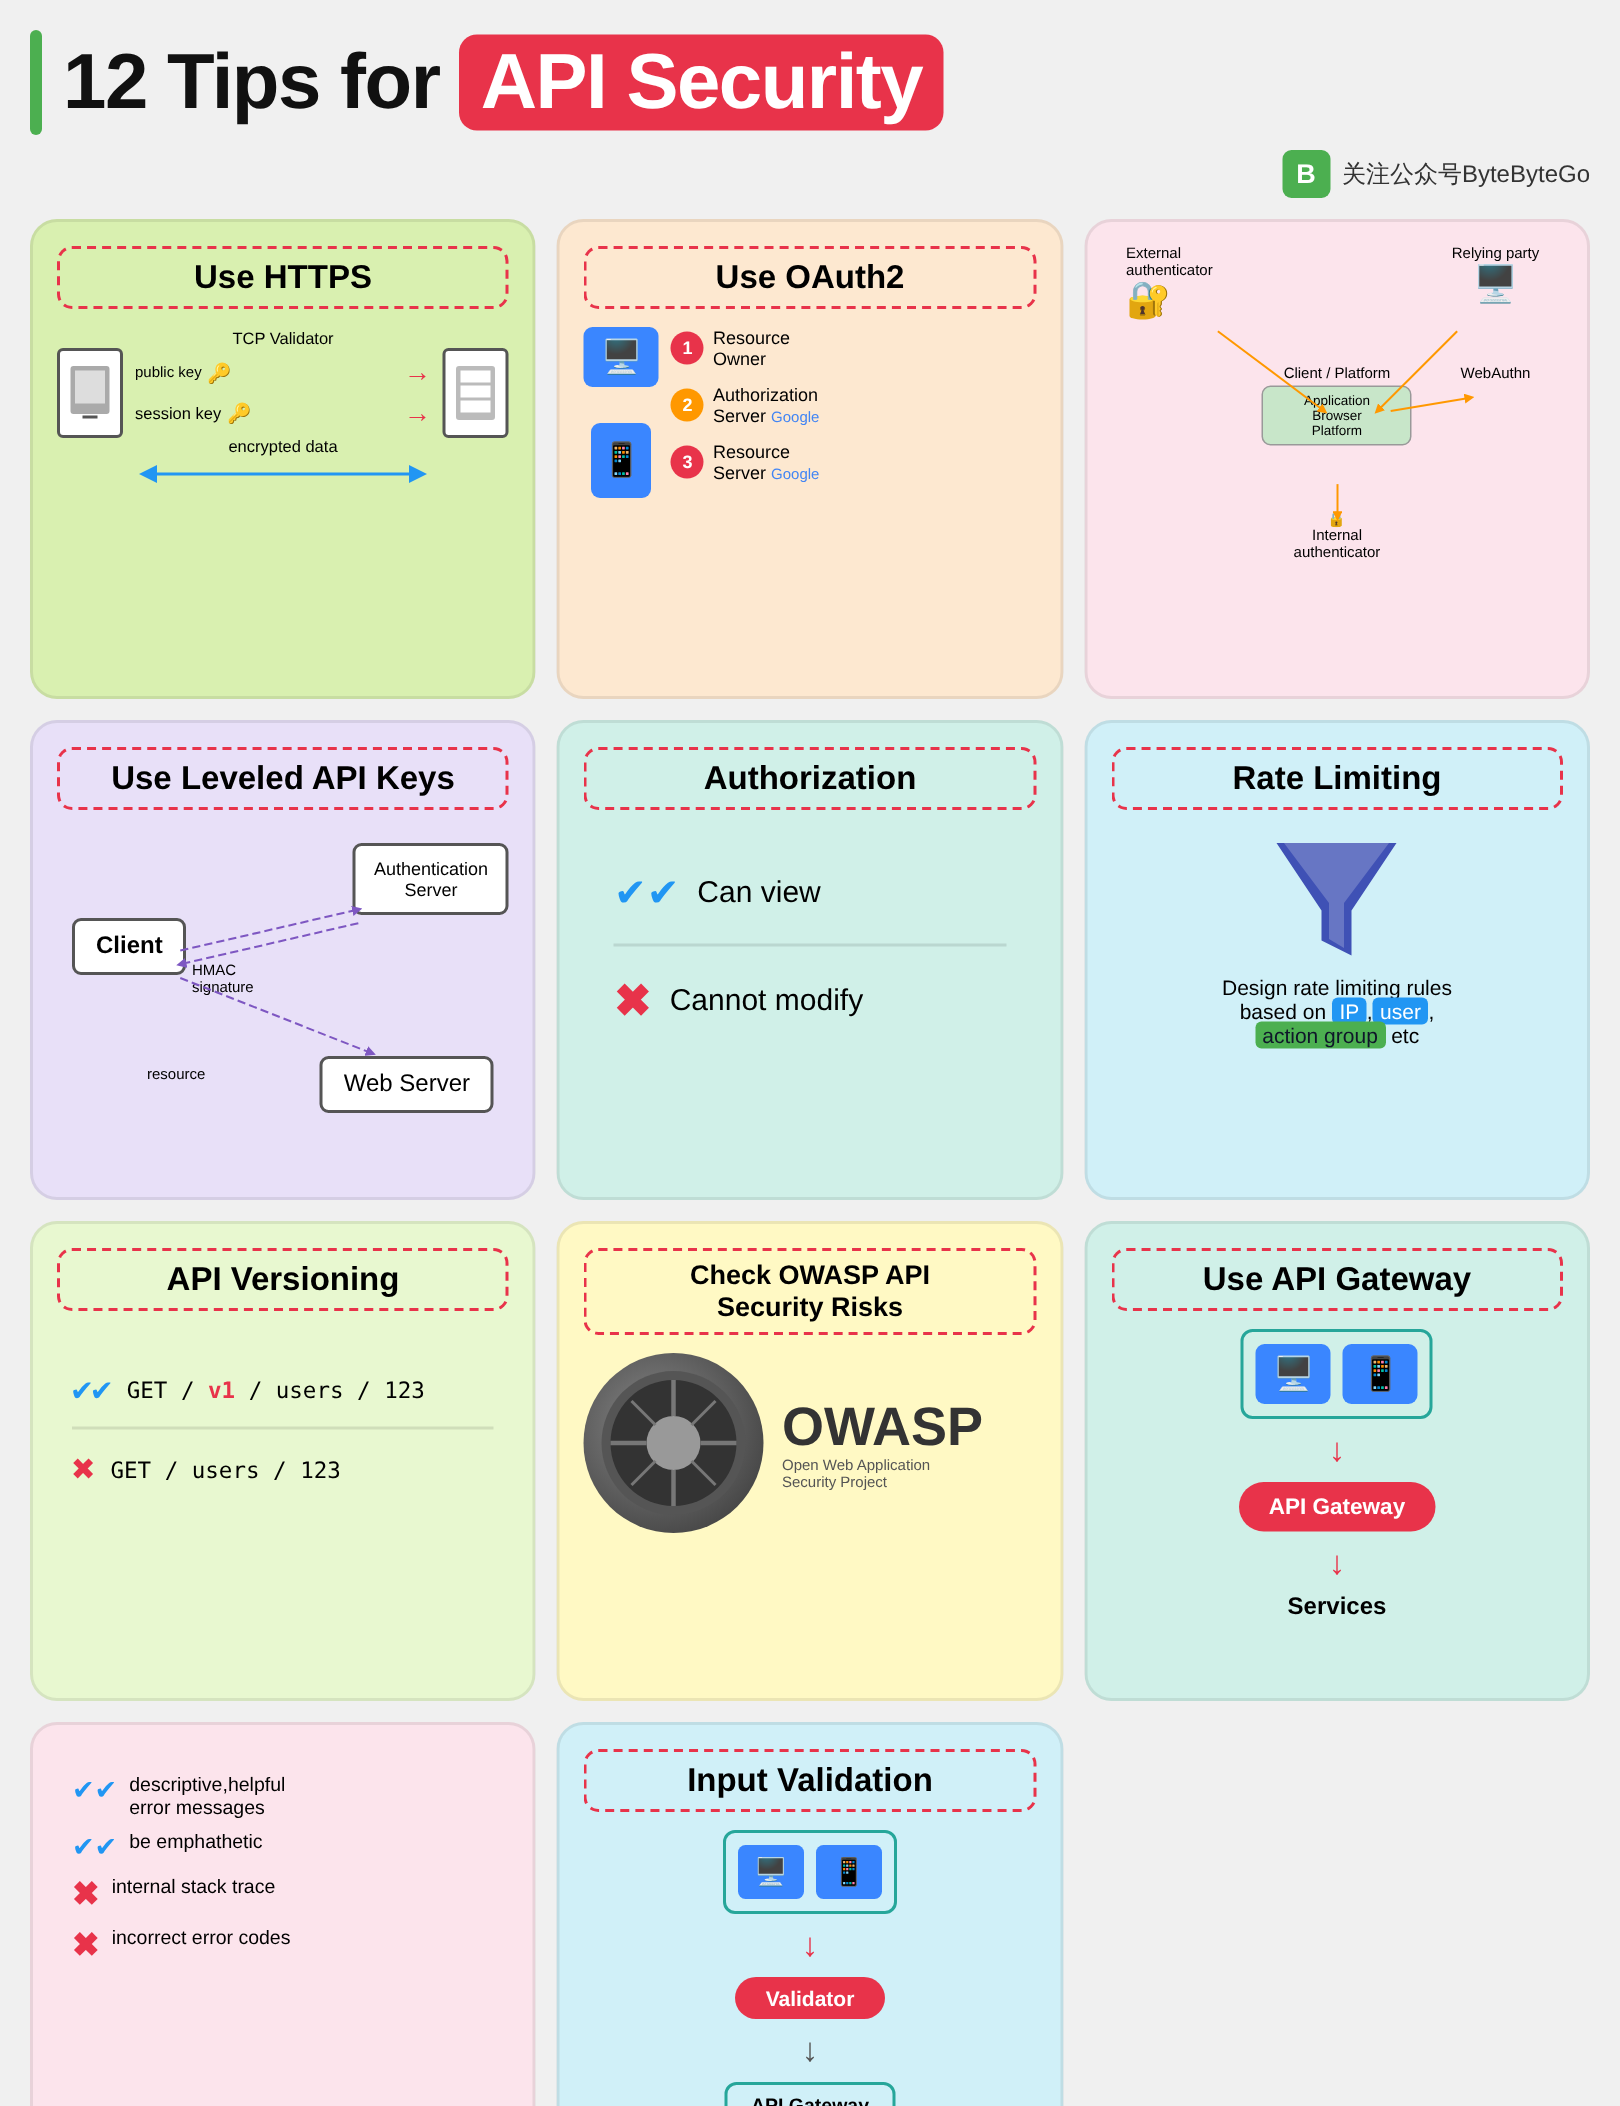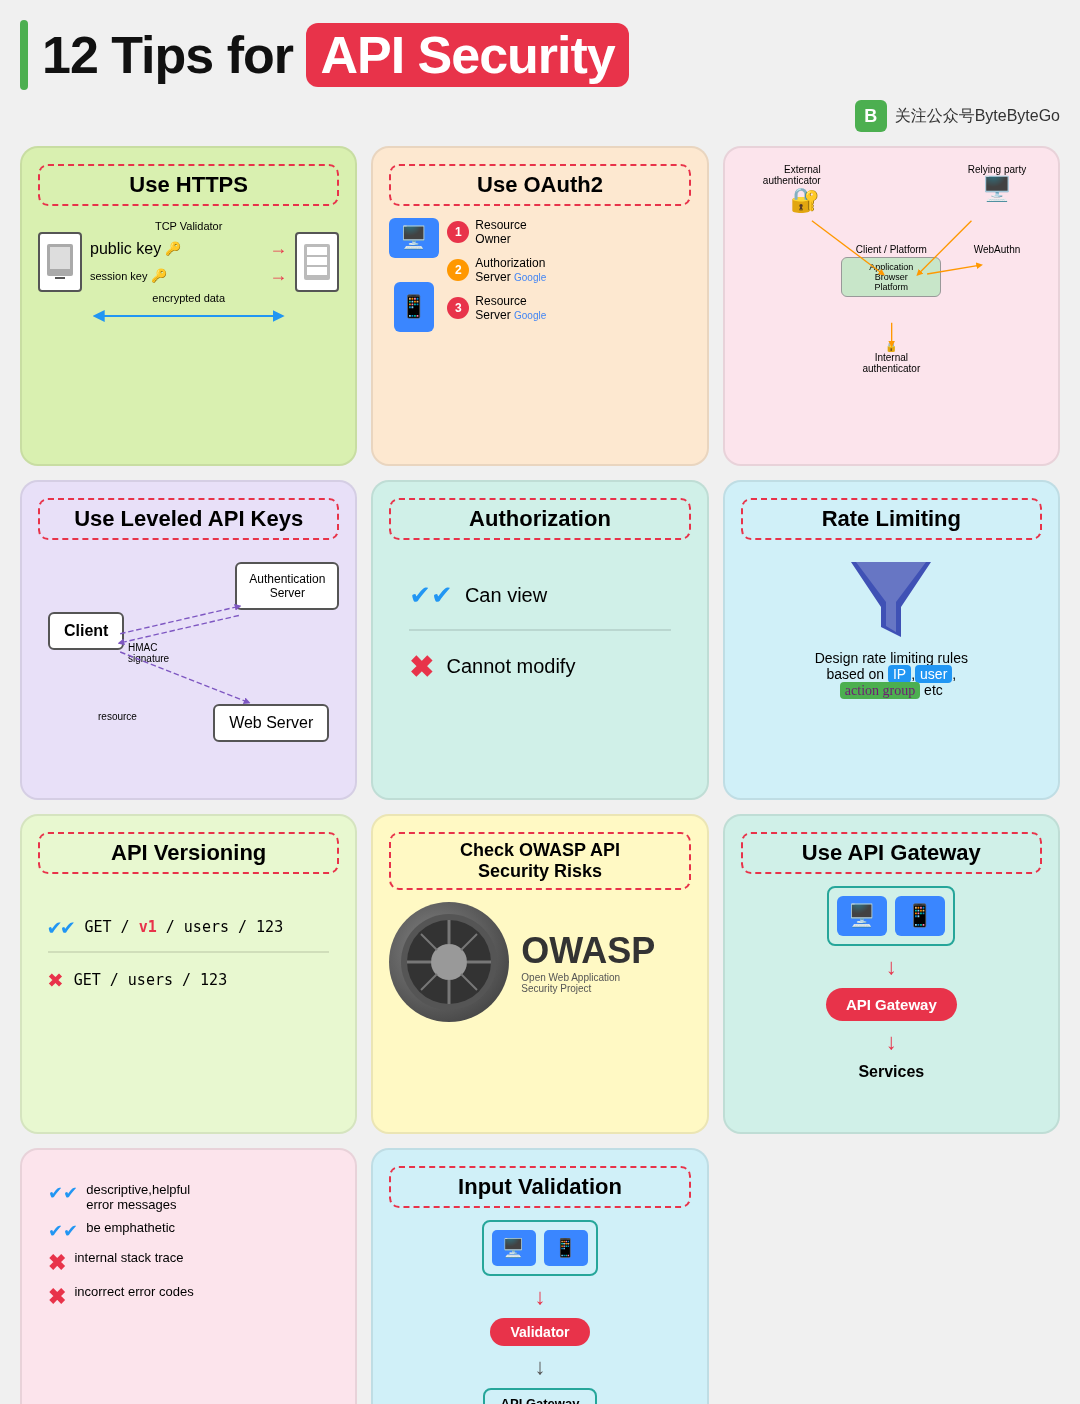--- a/index.html
+++ b/index.html
@@ -225,24 +225,23 @@
       text-align: center;
     }
     .highlight-blue {
       background: #2196F3;
       color: white;
       border-radius: 4px;
       padding: 1px 5px;
     }
     .highlight-green {
       background: #4CAF50;
-      color: #701a75;
+      color: #0f172a;
       border-radius: 4px;
       padding: 1px 5px;
-      font-family: Liberation Serif, serif;
     }
 
     
     .version-item {
       display: flex;
       align-items: center;
       gap: 10px;
       margin: 12px 0;
       font-size: 15px;
       font-family: monospace;
@@ -383,21 +382,21 @@
             <rect x="2" y="2" width="26" height="32" fill="#aaa" rx="2"></rect>
             <rect x="5" y="5" width="20" height="22" fill="#ddd"></rect>
             <line x1="10" y1="36" x2="20" y2="36" stroke="#555" stroke-width="2"></line>
           </svg>
         </div>
         <div style="flex:1; display:flex; flex-direction:column; align-items:center; gap:6px; padding: 0 8px;">
           <div style="display:flex; align-items:center; width:100%; justify-content:center; gap:6px;">
             <span style="font-size:11px;">TCP Validator</span>
           </div>
           <div style="display:flex; align-items:center; width:100%;">
-            <span style="font-size:16px;">public key</span>
+            <span style="font-size:10px;">public key</span>
             <span style="margin-left:4px;">🔑</span>
             <span style="font-size:18px; color:#e8334a; margin-left:auto;">→</span>
           </div>
           <div style="display:flex; align-items:center; width:100%;">
             <span style="font-size:11px;">session key</span>
             <span style="margin-left:4px;">🔑</span>
             <span style="font-size:18px; color:#e8334a; margin-left:auto;">→</span>
           </div>
           <div style="display:flex; align-items:center; width:100%; justify-content:center;">
             <span style="font-size:11px;">encrypted data</span>
@@ -448,21 +447,21 @@
           <div class="oauth-num num3">3</div>
           <span>Resource<br>Server <span style="color:#4285F4;font-size:10px;">Google</span></span>
         </div>
       </div>
     </div>
   </div>
 
   <div class="card card-webauthn">
     <div style="position:relative; height:220px; font-size:10px;">
 
-      <div style="position:absolute;top:0;left:10px;font-size:10px;text-align:right;width:70px;">External<br>authenticator<br><span style="font-size:24px;">🔐</span></div>
+      <div style="position:absolute;top:0;left:10px;font-size:10px;text-align:left;width:70px;">External<br>authenticator<br><span style="font-size:24px;">🔐</span></div>
       <div style="position:absolute;top:0;right:10px;font-size:10px;text-align:center;width:70px;">Relying party<br><span style="font-size:24px;">🖥️</span></div>
       <div style="position:absolute;top:80px;left:50%;transform:translateX(-50%);font-size:10px;text-align:center;width:100px;">Client / Platform<br><div style="border:1px solid #999;border-radius:6px;background:#c8e6c9;padding:4px;font-size:9px;margin-top:2px;">Application<br>Browser<br>Platform</div></div>
       <div style="position:absolute;top:80px;right:10px;font-size:10px;text-align:center;width:70px;">WebAuthn</div>
       <div style="position:absolute;bottom:10px;left:50%;transform:translateX(-50%);font-size:10px;text-align:center;width:70px;">🔒<br>Internal<br>authenticator</div>
 
       <svg style="position:absolute;top:0;left:0;width:100%;height:100%;" viewBox="0 0 340 220">
         <defs>
           <marker id="wa1" markerWidth="5" markerHeight="5" refX="3" refY="2.5" orient="auto">
             <path d="M0,0 L5,2.5 L0,5 Z" fill="#ff9800"></path>
           </marker>

